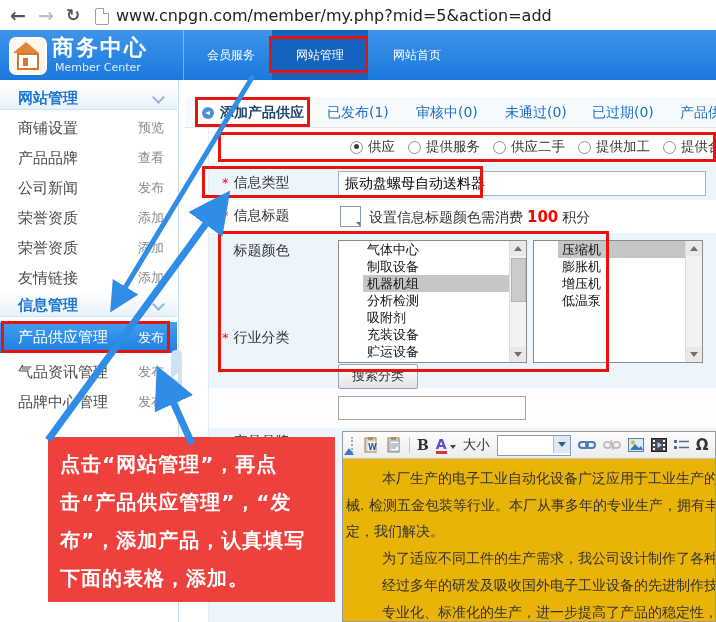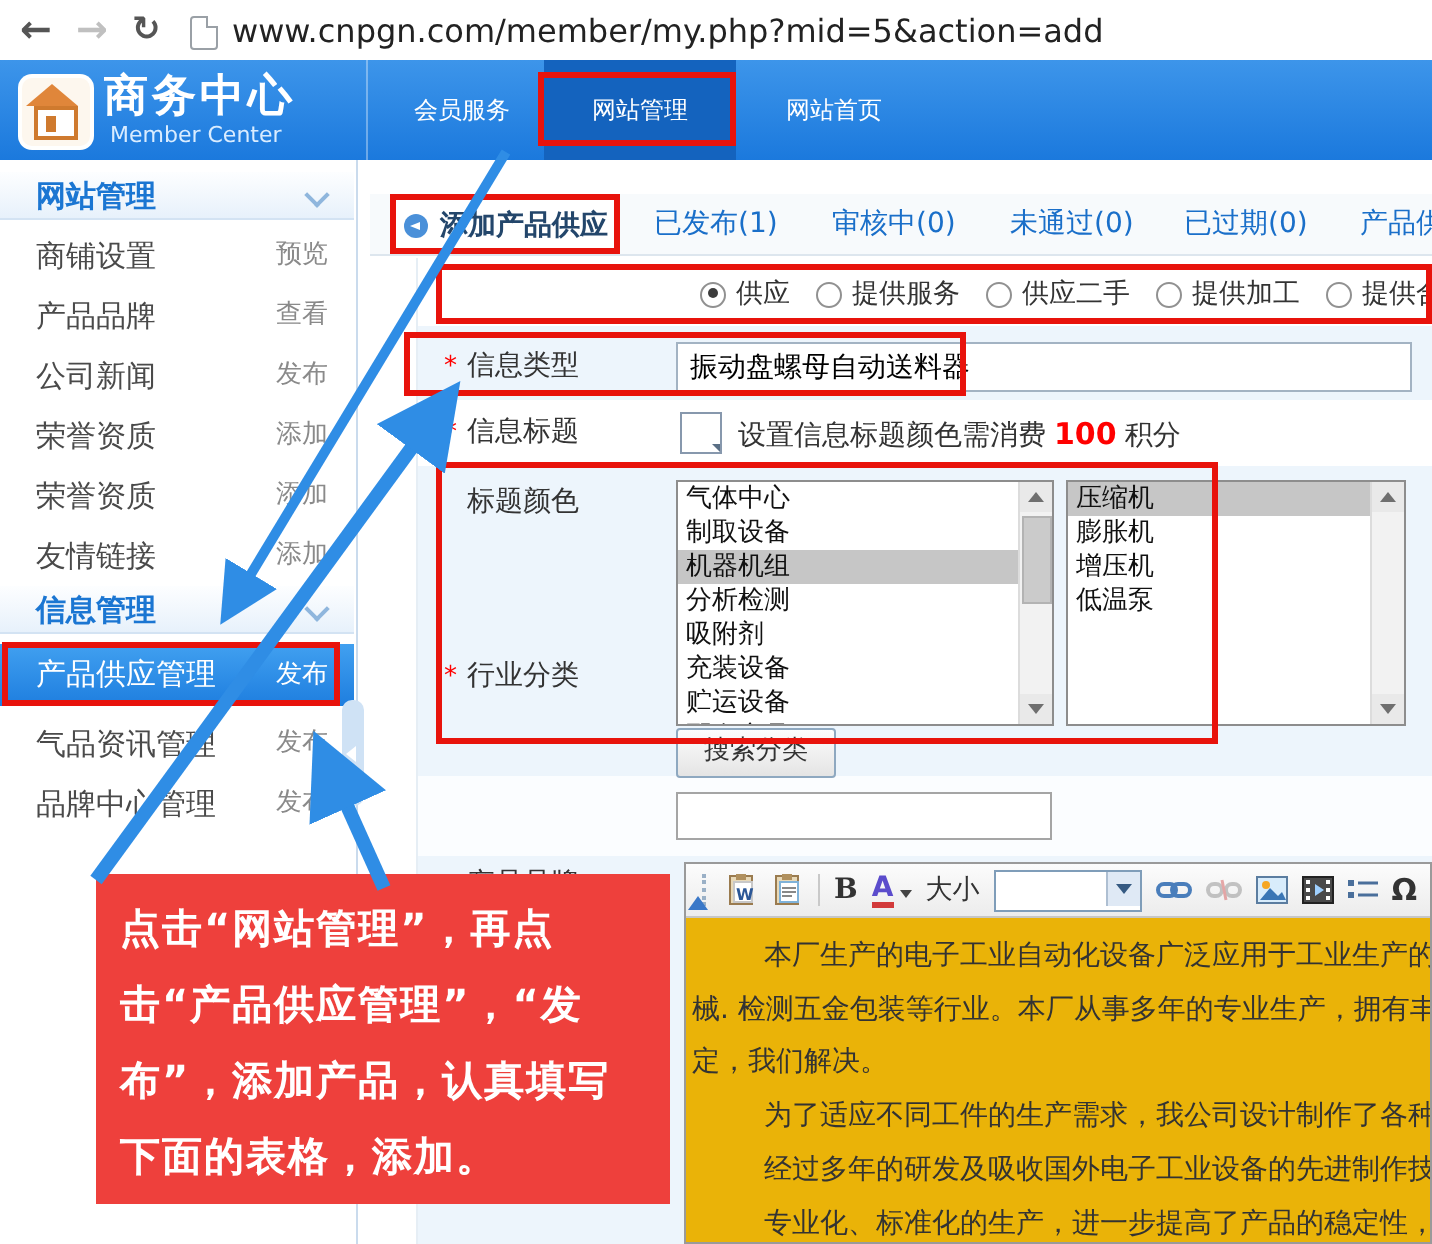--- a/index.html
+++ b/index.html
@@ -68,21 +68,21 @@
 
   #title-input{left:338px;top:171px;width:368px;height:25px;border:1px solid #a3b3c3;font-size:14px;padding:0 6px;font-family:inherit;box-sizing:border-box;}
   #colorbox{left:340px;top:206px;width:19px;height:19px;background:#fff;border:1px solid #8798ad;cursor:pointer;}
   #colorbox .dd{position:absolute;right:0px;bottom:0px;width:0;height:0;border-left:4px solid transparent;border-top:4px solid #5a6f85;}
   #colornote{left:369px;top:208px;font-size:14px;color:#333;}
   #colornote .cost{color:#f00;font-weight:bold;font-size:15px;margin:0 4px;}
 
   .listbox{position:absolute;background:#fff;border:1px solid #8d8d8d;overflow:hidden;}
   #list1{left:338px;top:240px;width:187px;height:121px;}
   #list2{left:533px;top:240px;width:168px;height:121px;}
-  .lopt{height:17px;line-height:17px;font-size:13px;color:#111;padding-left:4px;white-space:nowrap;cursor:pointer;}
+  .lopt{height:17px;line-height:17px;font-size:13px;color:#111;padding-left:4px;white-space:nowrap;cursor:pointer;margin-left:24px;}
   .lopt.sel{background:#c6c6c6;}
   .sb{position:absolute;right:0;top:0;bottom:0;width:16px;background:#f2f2f2;border-left:1px solid #dcdcdc;cursor:pointer;}
   .sb .up,.sb .down{position:absolute;left:0;width:16px;height:15px;background:#e9e9e9;}
   .sb .up{top:0;} .sb .down{bottom:0;}
   .sb .up:after{content:"";position:absolute;left:4px;top:5px;border-left:4px solid transparent;border-right:4px solid transparent;border-bottom:5px solid #6f6f6f;}
   .sb .down:after{content:"";position:absolute;left:4px;top:5px;border-left:4px solid transparent;border-right:4px solid transparent;border-top:5px solid #6f6f6f;}
   .sb .thumb{position:absolute;left:1px;top:17px;width:13px;height:42px;background:#cbcbcb;border:1px solid #b3b3b3;}
 
   #searchbtn{left:338px;top:364px;width:78px;height:23px;background:linear-gradient(#fdfdfd,#e4e4e4);border:1px solid #8ea8c0;border-radius:2px;font-size:13px;color:#333;text-align:center;line-height:21px;cursor:pointer;}
   #brand-input{left:338px;top:396px;width:188px;height:24px;border:1px solid #a5a5a5;box-sizing:border-box;font-family:inherit;}

